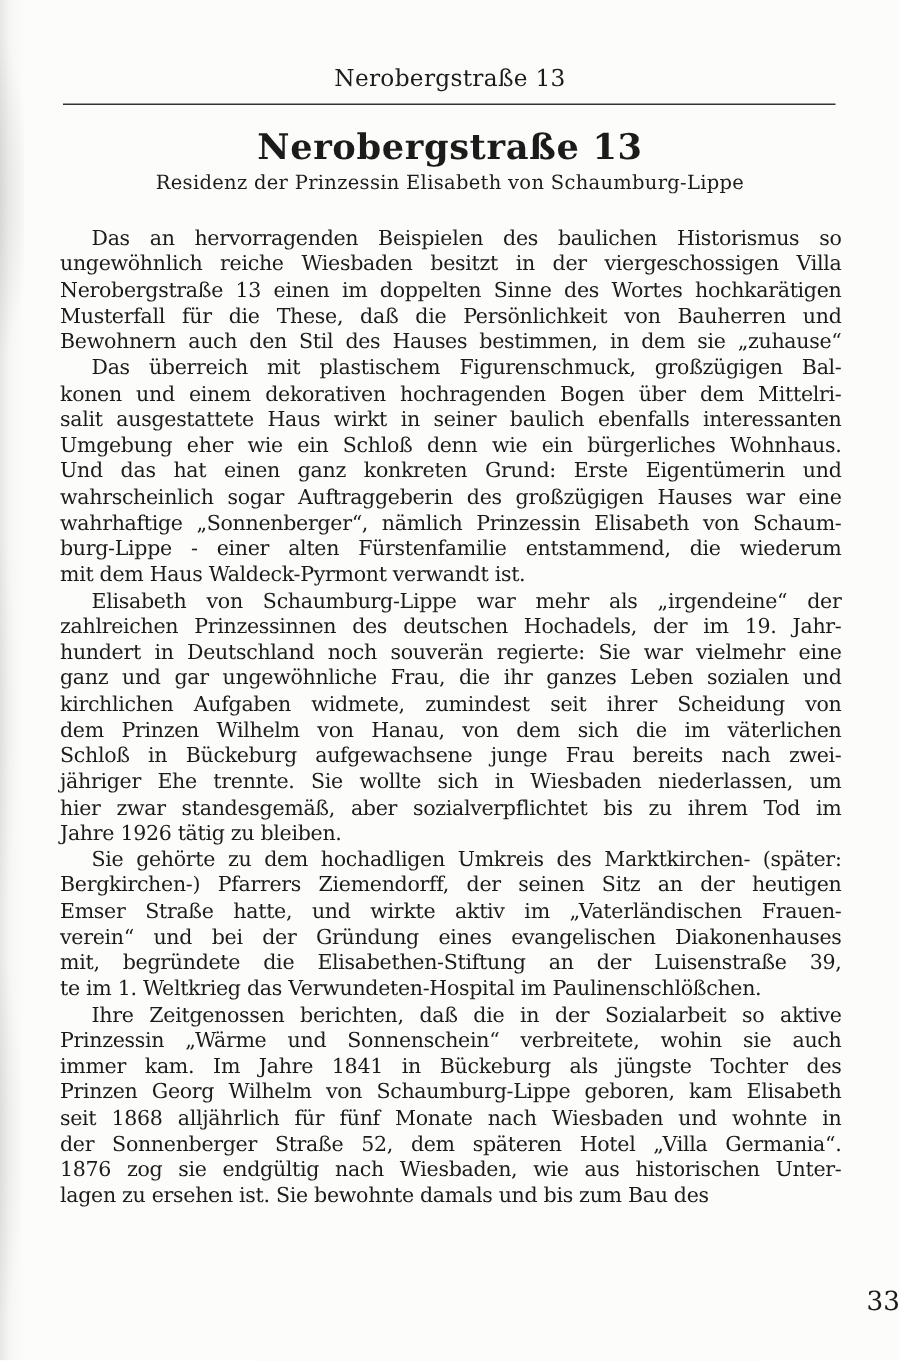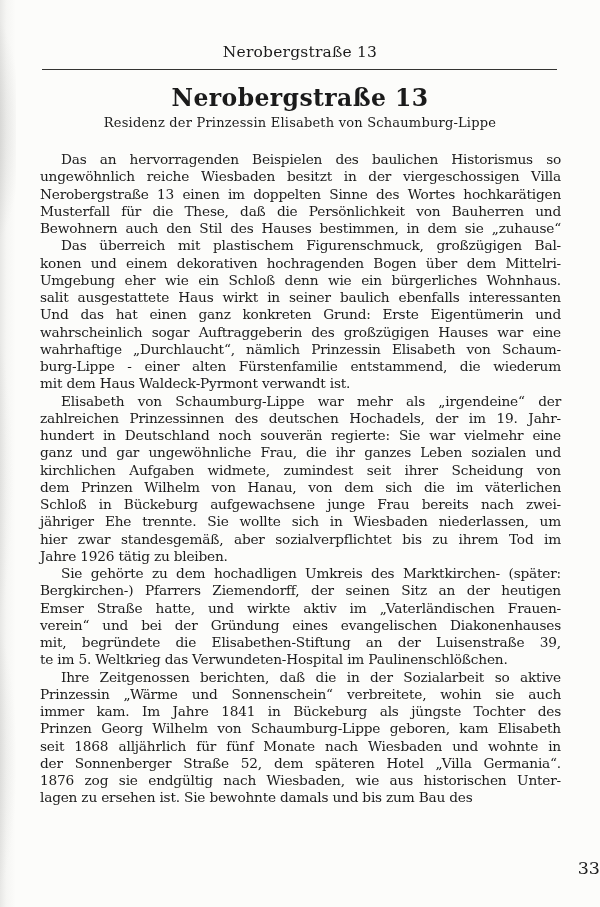--- a/index.html
+++ b/index.html
@@ -111,25 +111,25 @@
       <div class="paragraph">
         <div class="line first">Das an hervorragenden Beispielen des baulichen Historismus so</div>
         <div class="line">ungewöhnlich reiche Wiesbaden besitzt in der viergeschossigen Villa</div>
         <div class="line">Nerobergstraße 13 einen im doppelten Sinne des Wortes hochkarätigen</div>
         <div class="line">Musterfall für die These, daß die Persönlichkeit von Bauherren und</div>
         <div class="line">Bewohnern auch den Stil des Hauses bestimmen, in dem sie „zuhause“</div>
       </div>
       <div class="paragraph">
         <div class="line first">Das überreich mit plastischem Figurenschmuck, großzügigen Bal-</div>
         <div class="line">konen und einem dekorativen hochragenden Bogen über dem Mittelri-</div>
+        <div class="line">salit ausgestattete Haus wirkt in seiner baulich ebenfalls interessanten</div>
         <div class="line">Umgebung eher wie ein Schloß denn wie ein bürgerliches Wohnhaus.</div>
-        <div class="line">salit ausgestattete Haus wirkt in seiner baulich ebenfalls interessanten</div>
         <div class="line">Und das hat einen ganz konkreten Grund: Erste Eigentümerin und</div>
         <div class="line">wahrscheinlich sogar Auftraggeberin des großzügigen Hauses war eine</div>
-        <div class="line">wahrhaftige „Durchlaucht“, nämlich Prinzessin Elisabeth von Schaum-</div>
+        <div class="line">wahrhaftige „Sonnenberger“, nämlich Prinzessin Elisabeth von Schaum-</div>
         <div class="line">burg-Lippe - einer alten Fürstenfamilie entstammend, die wiederum</div>
         <div class="line last">mit dem Haus Waldeck-Pyrmont verwandt ist.</div>
       </div>
       <div class="paragraph">
         <div class="line first">Elisabeth von Schaumburg-Lippe war mehr als „irgendeine“ der</div>
         <div class="line">zahlreichen Prinzessinnen des deutschen Hochadels, der im 19. Jahr-</div>
         <div class="line">hundert in Deutschland noch souverän regierte: Sie war vielmehr eine</div>
         <div class="line">ganz und gar ungewöhnliche Frau, die ihr ganzes Leben sozialen und</div>
         <div class="line">kirchlichen Aufgaben widmete, zumindest seit ihrer Scheidung von</div>
         <div class="line">dem Prinzen Wilhelm von Hanau, von dem sich die im väterlichen</div>
@@ -137,21 +137,21 @@
         <div class="line">jähriger Ehe trennte. Sie wollte sich in Wiesbaden niederlassen, um</div>
         <div class="line">hier zwar standesgemäß, aber sozialverpflichtet bis zu ihrem Tod im</div>
         <div class="line last">Jahre 1926 tätig zu bleiben.</div>
       </div>
       <div class="paragraph">
         <div class="line first">Sie gehörte zu dem hochadligen Umkreis des Marktkirchen- (später:</div>
         <div class="line">Bergkirchen-) Pfarrers Ziemendorff, der seinen Sitz an der heutigen</div>
         <div class="line">Emser Straße hatte, und wirkte aktiv im „Vaterländischen Frauen-</div>
         <div class="line">verein“ und bei der Gründung eines evangelischen Diakonenhauses</div>
         <div class="line">mit, begründete die Elisabethen-Stiftung an der Luisenstraße 39,</div>
-        <div class="line last">te im 5. Weltkrieg das Verwundeten-Hospital im Paulinenschlößchen.</div>
+        <div class="line last">te im 1. Weltkrieg das Verwundeten-Hospital im Paulinenschlößchen.</div>
       </div>
       <div class="paragraph">
         <div class="line first">Ihre Zeitgenossen berichten, daß die in der Sozialarbeit so aktive</div>
         <div class="line">Prinzessin „Wärme und Sonnenschein“ verbreitete, wohin sie auch</div>
         <div class="line">immer kam. Im Jahre 1841 in Bückeburg als jüngste Tochter des</div>
         <div class="line">Prinzen Georg Wilhelm von Schaumburg-Lippe geboren, kam Elisabeth</div>
         <div class="line">seit 1868 alljährlich für fünf Monate nach Wiesbaden und wohnte in</div>
         <div class="line">der Sonnenberger Straße 52, dem späteren Hotel „Villa Germania“.</div>
         <div class="line">1876 zog sie endgültig nach Wiesbaden, wie aus historischen Unter-</div>
         <div class="line last">lagen zu ersehen ist. Sie bewohnte damals und bis zum Bau des</div>

